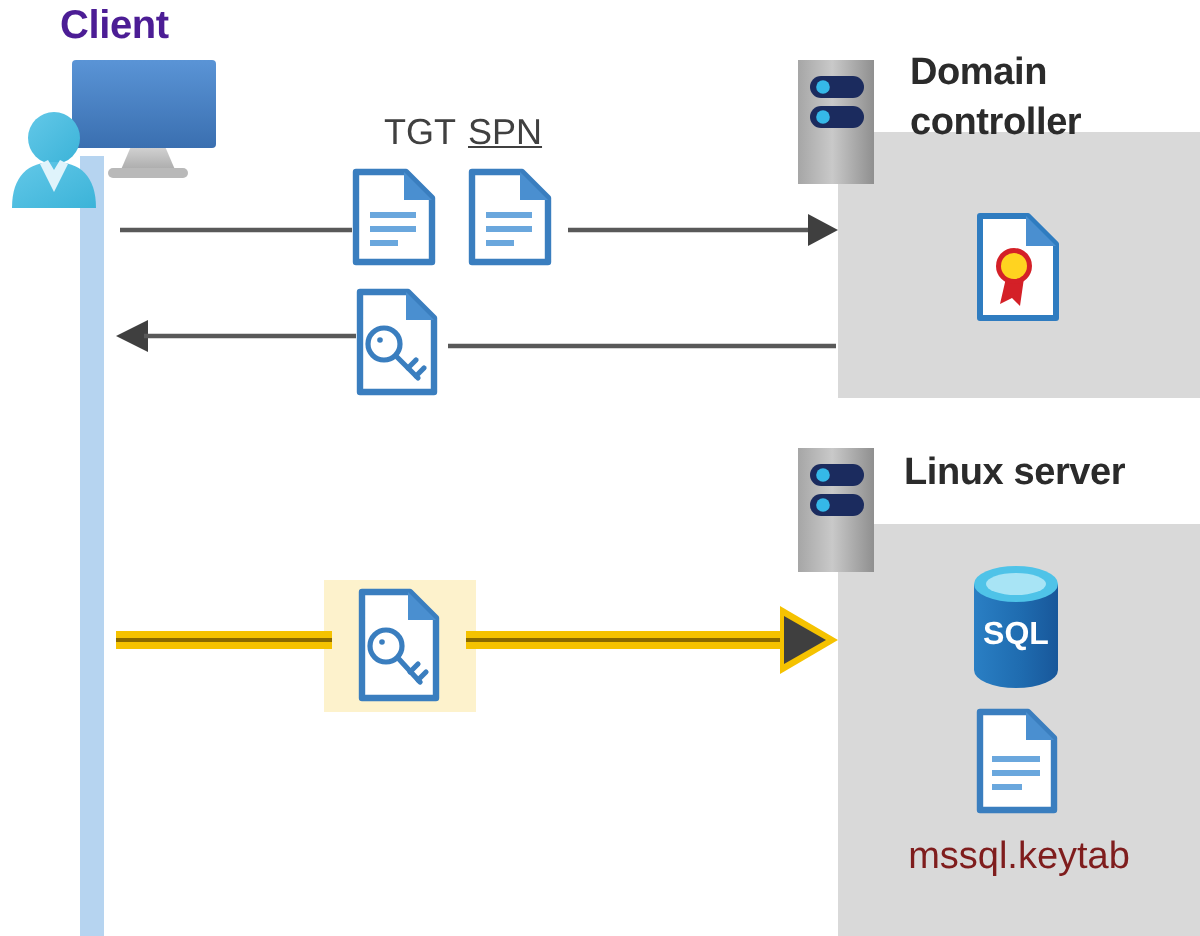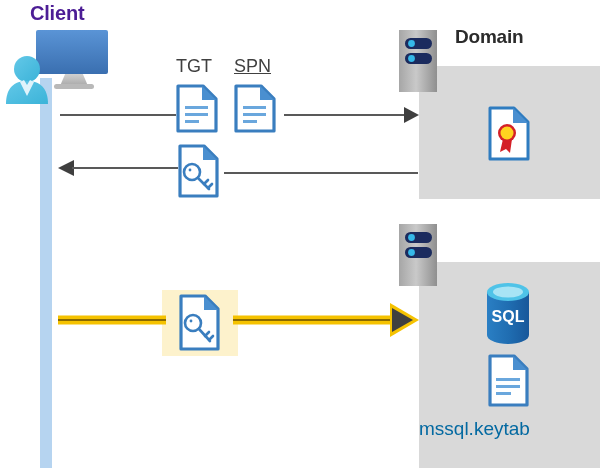--- a/index.html
+++ b/index.html
@@ -56,31 +56,32 @@
     margin-top: 21px;
   }
   #linux-title {
     left: 452px; top: 226px;
     font-size: 19px;
   }
   #keytab-label {
     position: absolute;
     left: 419px; top: 418px;
     width: 181px;
+    text-align: center;
     font-size: 19px;
-    color: #0369a1;
+    color: #7f1d1d;
   }
 
   
   .doc-label {
     position: absolute;
     font-size: 18px;
     color: #404040;
   }
-  #tgt-label { left: 176px; top: 56px; }
+  #tgt-label { left: 192px; top: 56px; }
   #spn-label { left: 234px; top: 56px; text-decoration: underline; }
 
   
   #vec {
     position: absolute;
     left: 0; top: 0;
     width: 600px; height: 468px;
   }
 
   
@@ -242,21 +243,22 @@
       <path d="M490 356 L514 356 L527 369 L527 405 L490 405 Z" fill="#ffffff" stroke="#3a7ebf" stroke-width="3.2" stroke-linejoin="round"></path>
       <path d="M513 356 L527 370 L513 370 Z" fill="#4a8fd0"></path>
       <rect x="496" y="378" width="24" height="3" fill="#6aa7dd"></rect>
       <rect x="496" y="385" width="24" height="3" fill="#6aa7dd"></rect>
       <rect x="496" y="392" width="15" height="3" fill="#6aa7dd"></rect>
     </g>
   </svg>
 
   <div class="title" id="client-title">Client</div>
 
-  <div class="title" id="dc-title"><span>Domain</span><br></div>
-
+  <div class="title" id="dc-title"><span>Domain</span><br><span>controller</span></div>
+
+  <div class="title" id="linux-title">Linux server</div>
 
   <div class="doc-label" id="tgt-label">TGT</div>
   <div class="doc-label" id="spn-label">SPN</div>
 
   <div id="keytab-label">mssql.keytab</div>
 
 </div>
 
 </body></html>

